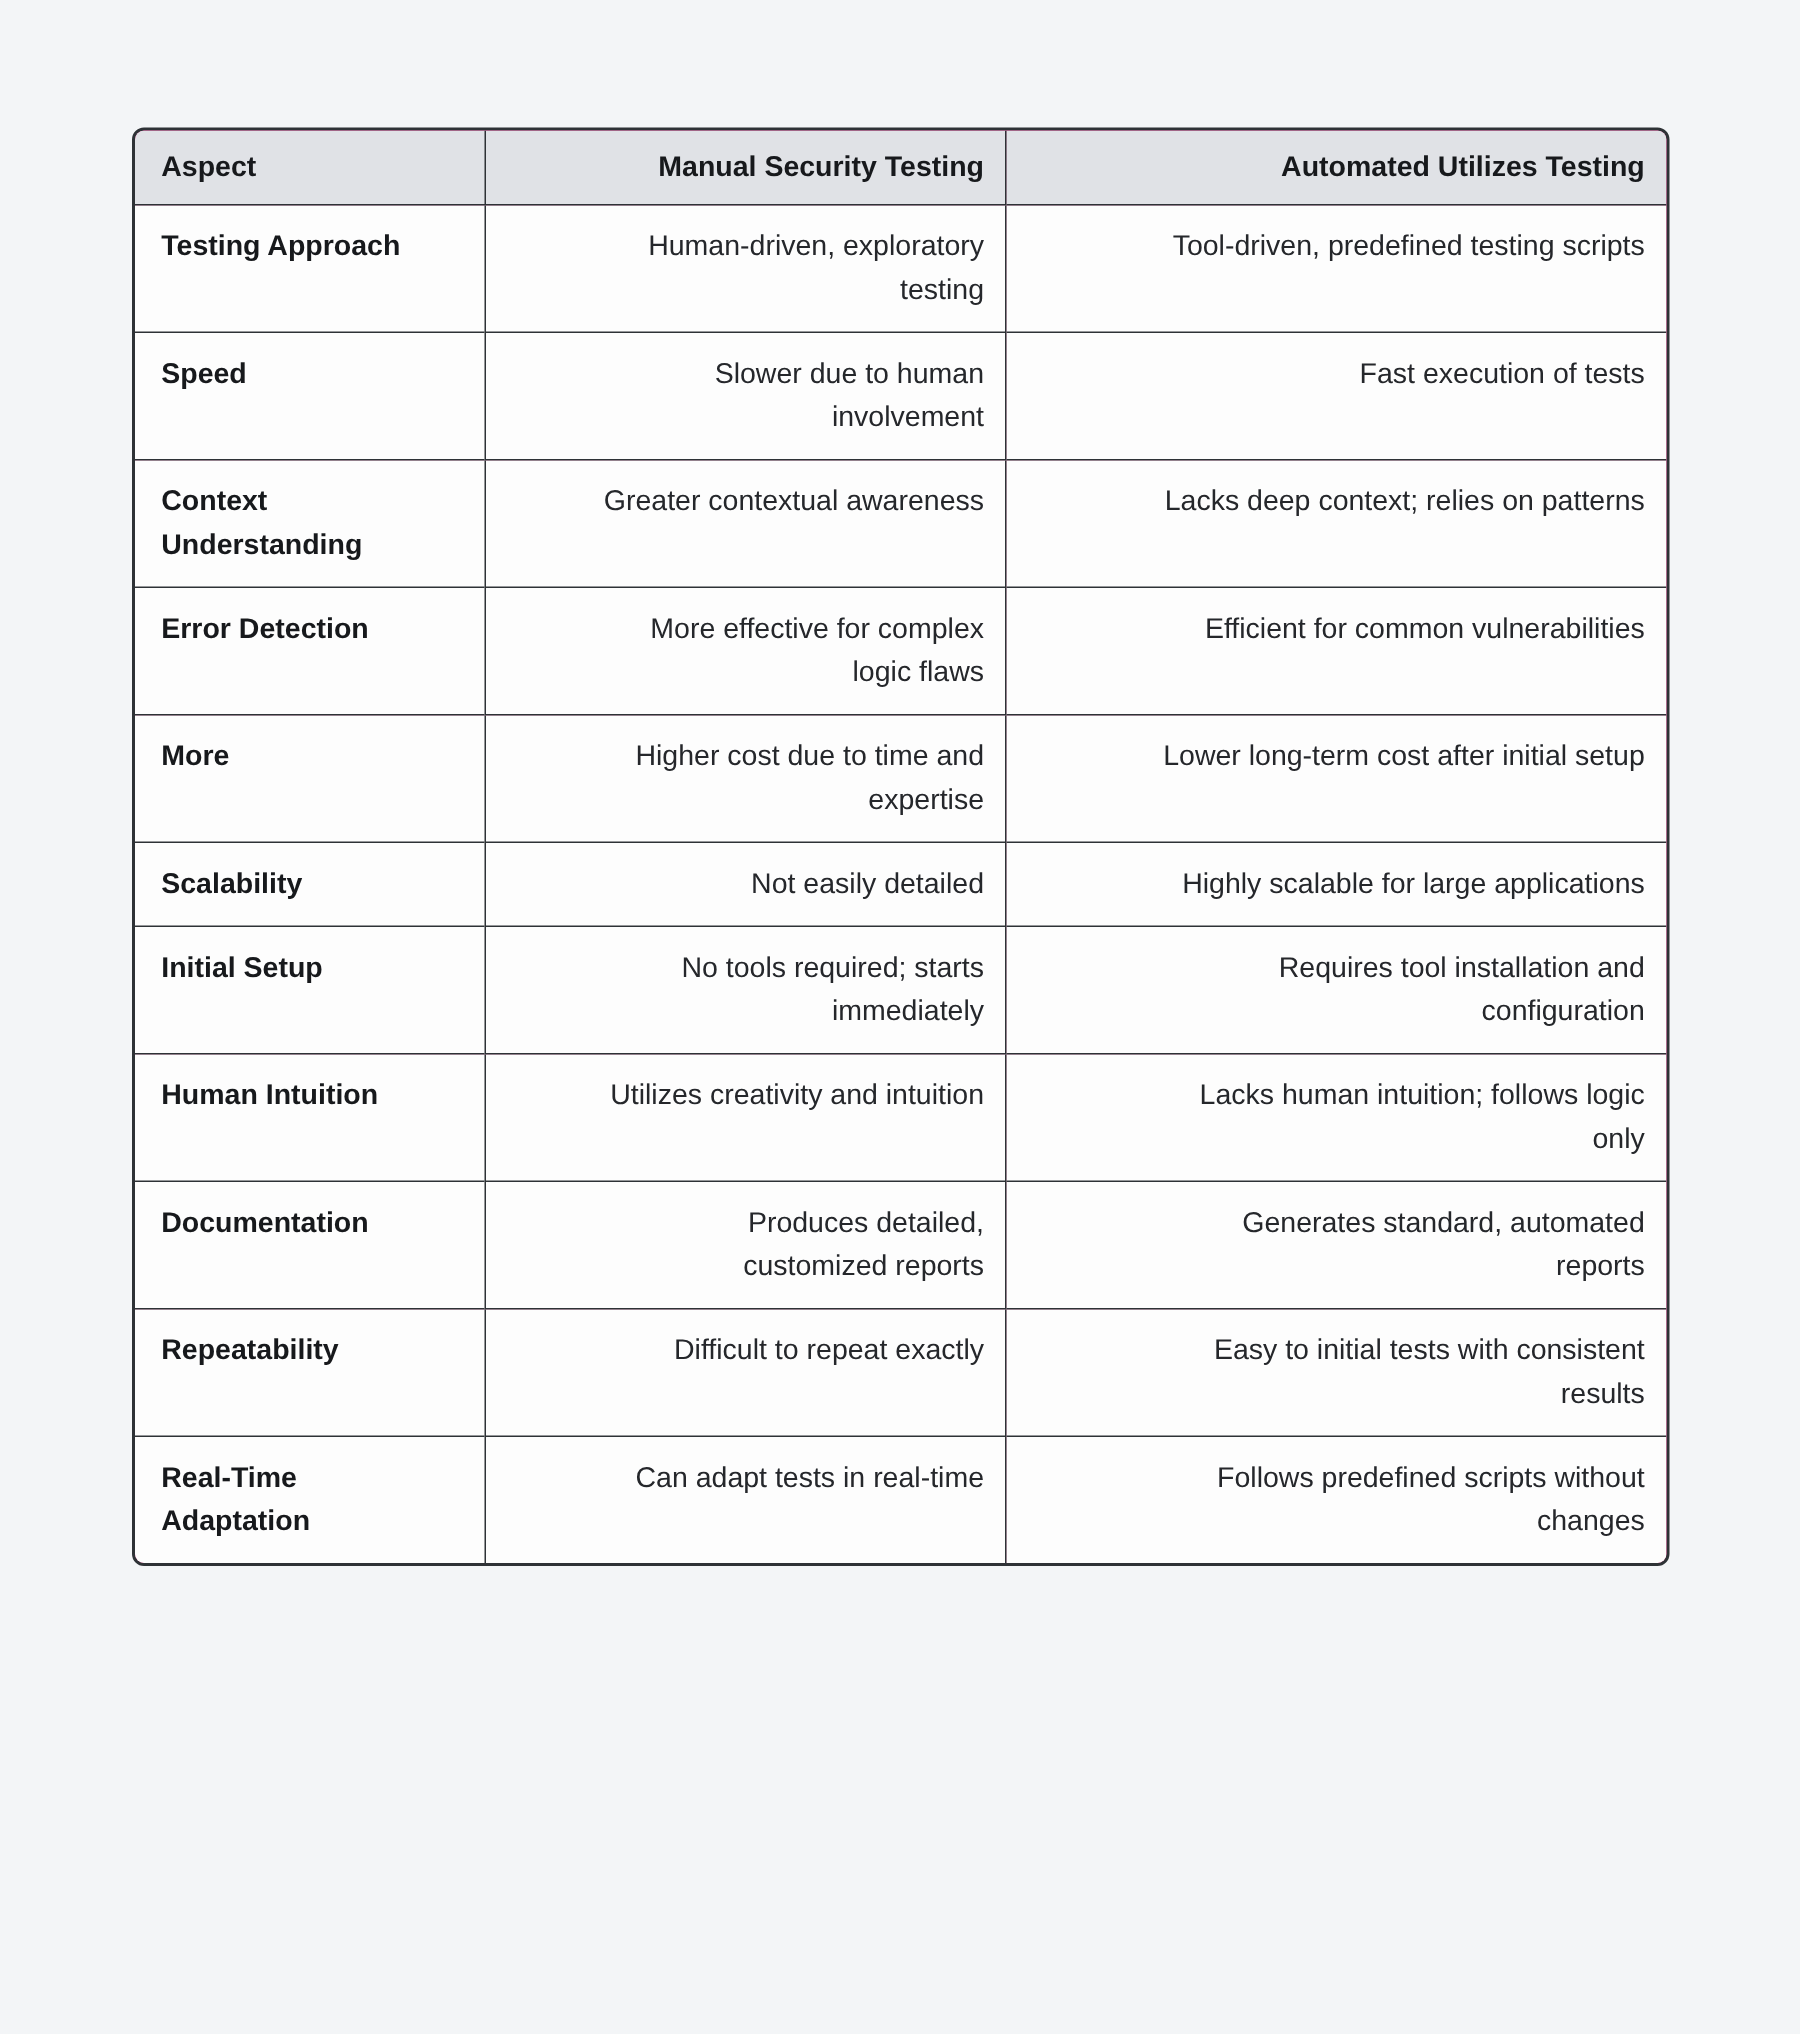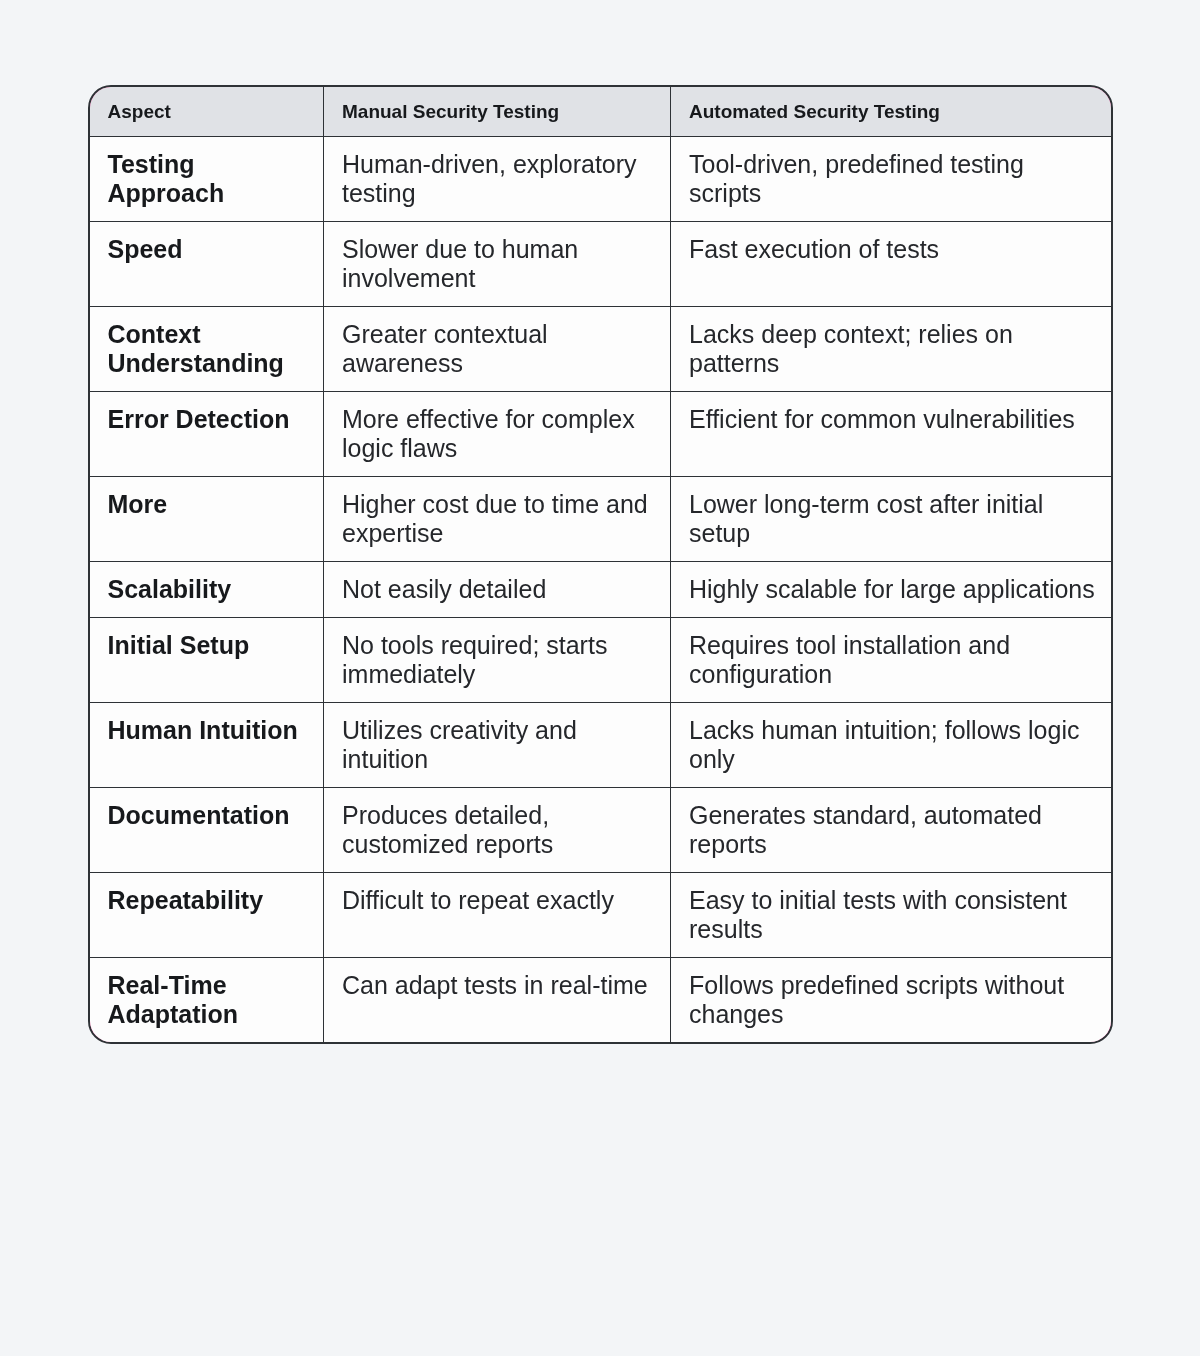--- a/index.html
+++ b/index.html
@@ -13,21 +13,21 @@
     width: 1200px;
     min-height: 1356px;
     background: #f3f5f7;
   }
   .table-frame {
     width: 1025px;
     margin: 0 auto;
     position: relative;
     top: 85px;
     border: 2px solid #2e3236;
-    border-radius: 23px;
+    border-radius: 8px;
     overflow: hidden;
     background: #ec4899;
   }
   table.compare {
     width: 100%;
     border-collapse: collapse;
     table-layout: fixed;
   }
   col.c1 { width: 234px; }
   col.c2 { width: 347px; }
@@ -39,29 +39,30 @@
     font-weight: 700;
     color: #17191c;
     padding: 11px 14px 11px 18px;
     line-height: 27px;
     border-bottom: 1.5px solid #2e3236;
   }
   thead th + th,
   tbody td + td,
   tbody th + td {
     border-left: 1.5px solid #2e3236;
+    text-align: right;
   }
   tbody tr + tr th,
   tbody tr + tr td {
     border-top: 1.5px solid #2e3236;
   }
   tbody th, tbody td {
     text-align: left;
     vertical-align: top;
-    font-size: 25px;
+    font-size: 19px;
     padding: 13px 14px 13px 18px;
     line-height: 29px;
     white-space: pre-line;
     background: #fdfdfd;
   }
   tbody th {
     font-weight: 700;
     color: #17191c;
   }
   tbody td {
@@ -78,21 +79,21 @@
     <table class="compare">
       <colgroup>
         <col class="c1">
         <col class="c2">
         <col class="c3">
       </colgroup>
       <thead>
         <tr>
           <th>Aspect</th>
           <th>Manual Security Testing</th>
-          <th>Automated Security Testing</th>
+          <th>Automated Utilizes Testing</th>
         </tr>
       </thead>
       <tbody id="table-body">
   <tr>
     <th>Testing Approach</th>
     <td>Human-driven, exploratory
 testing</td>
     <td>Tool-driven, predefined testing scripts</td>
   </tr>
 

